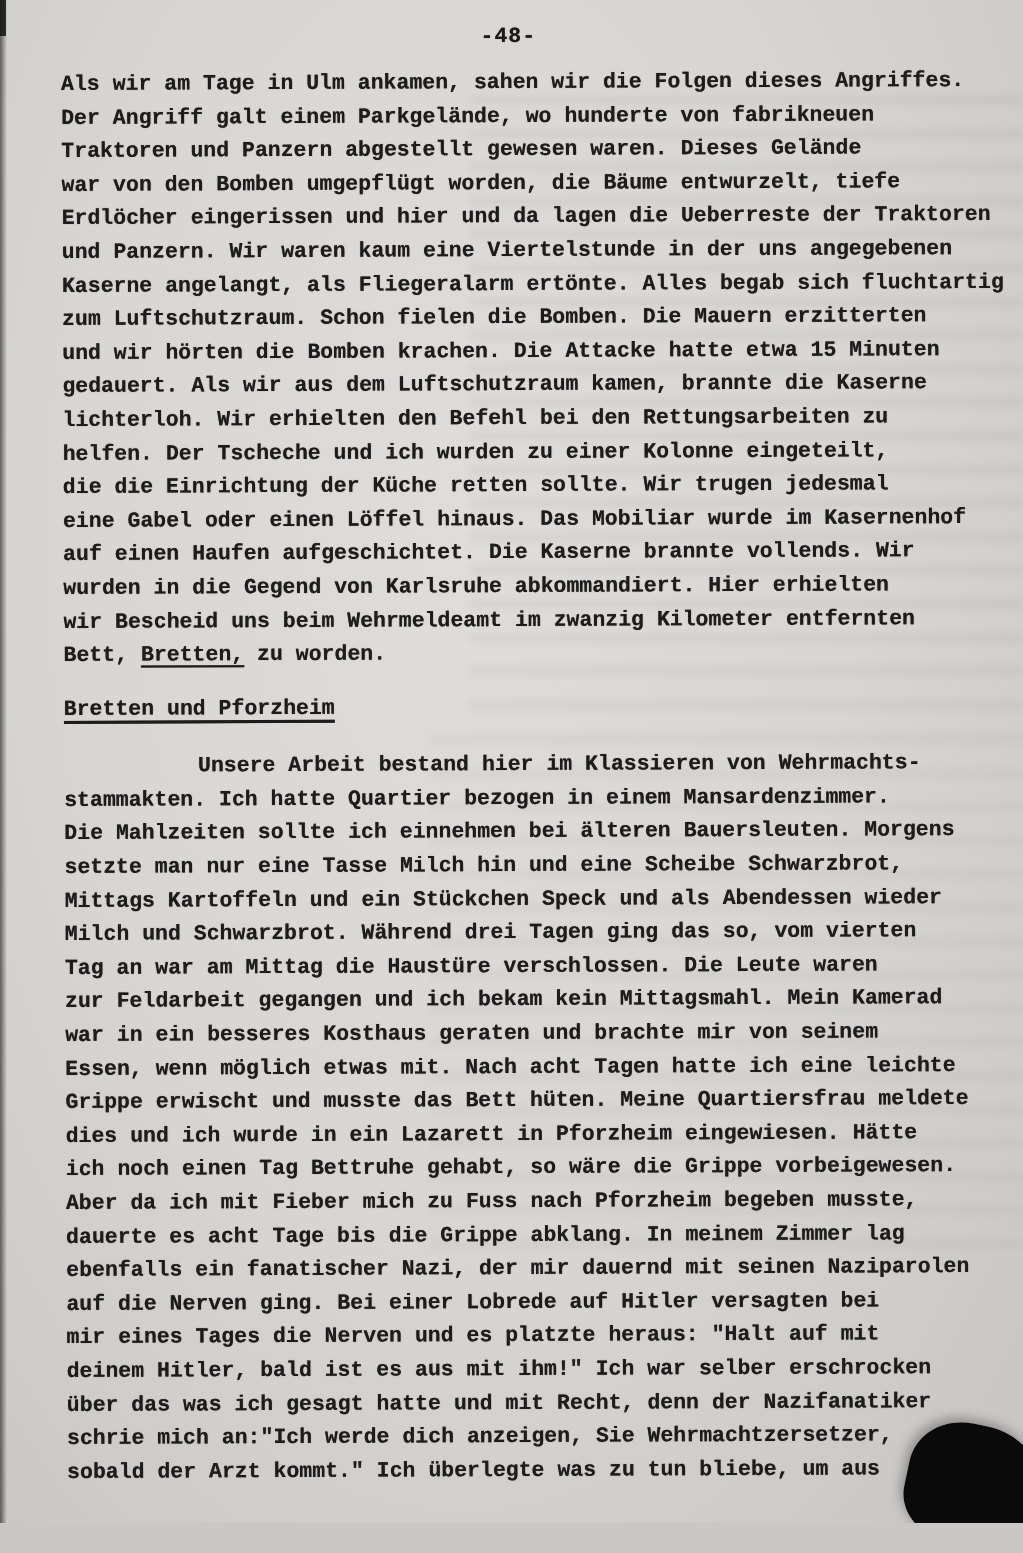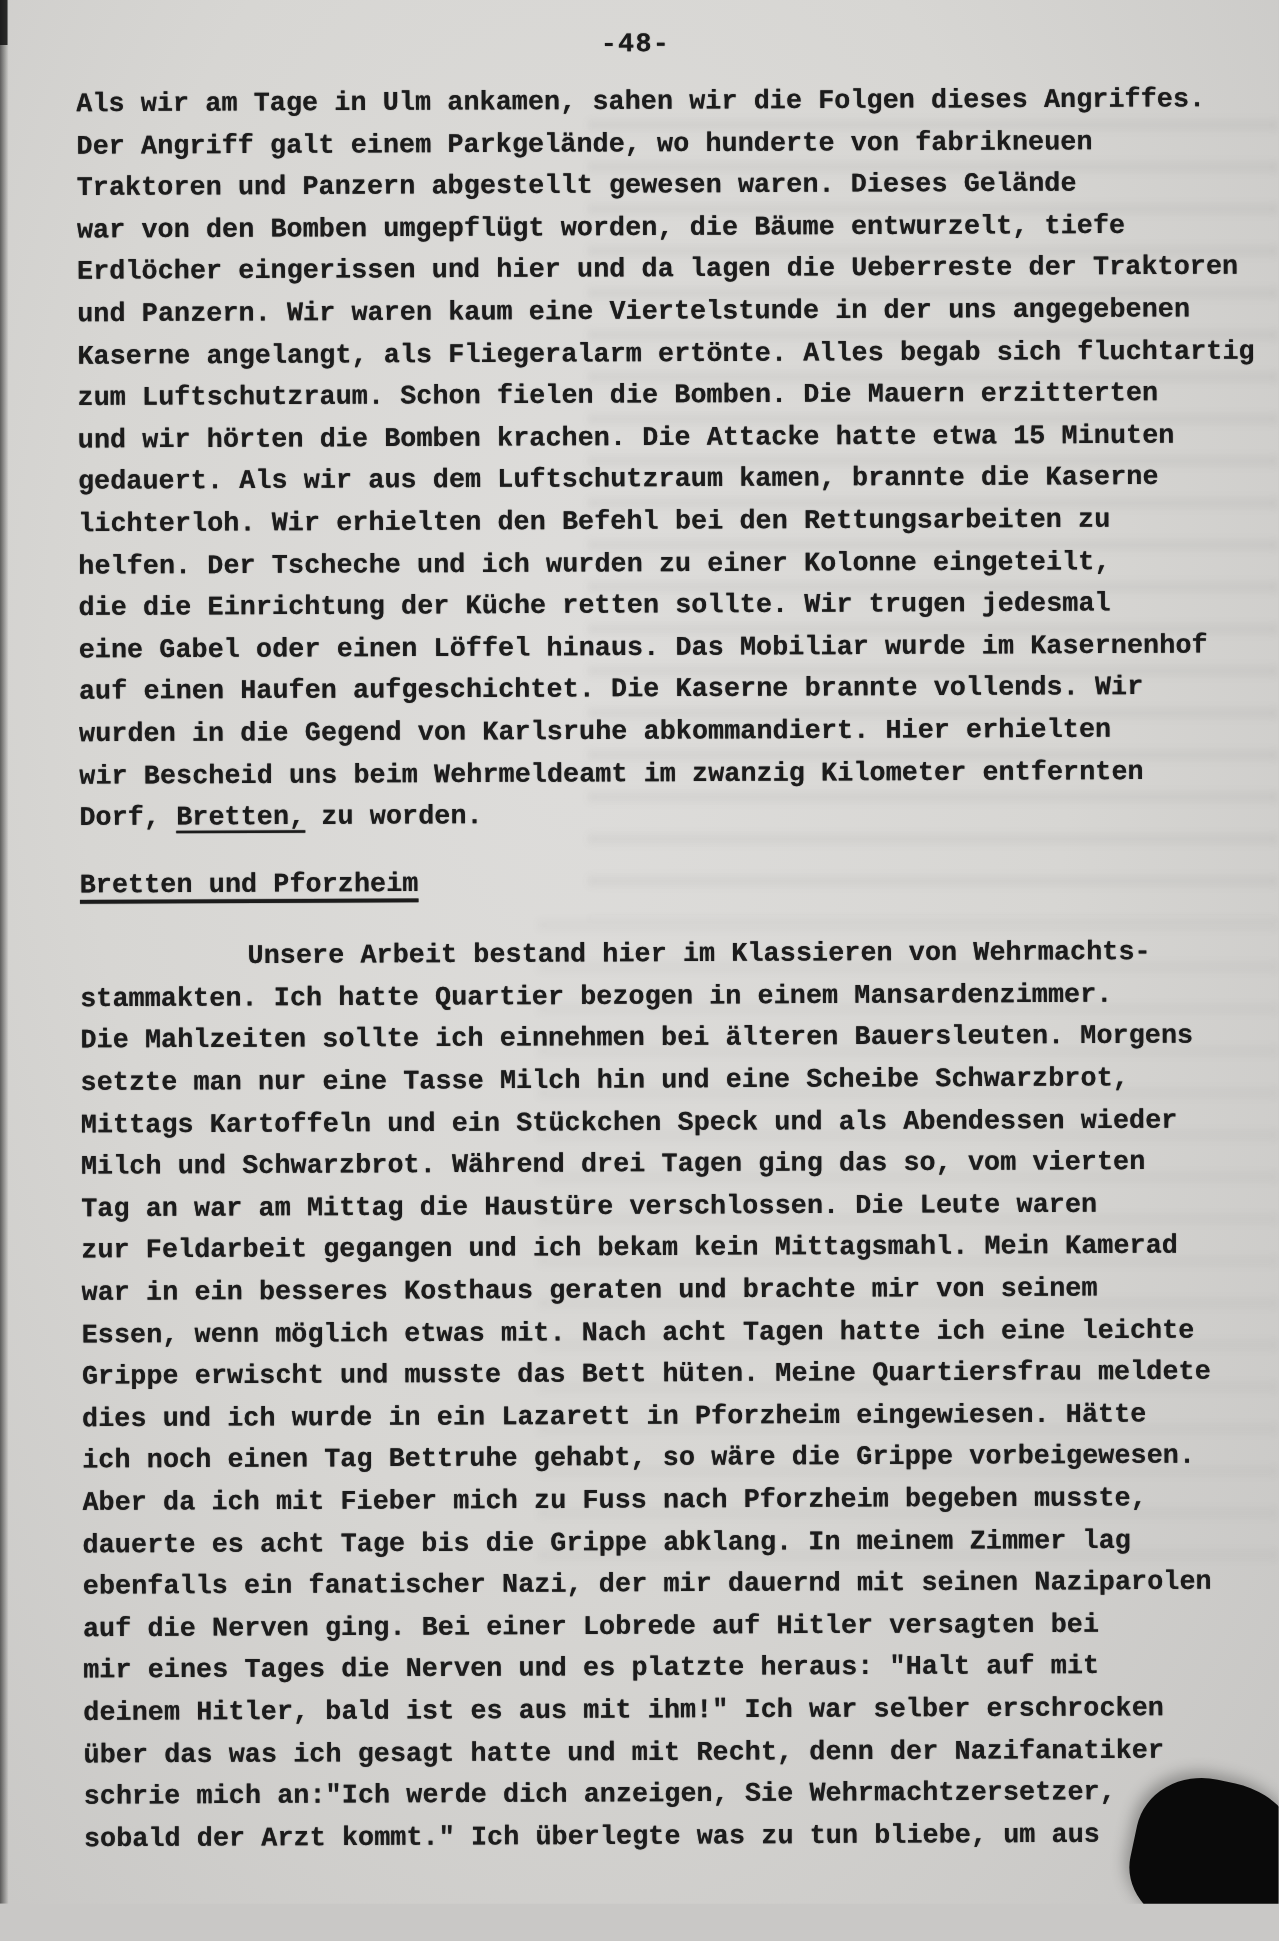--- a/index.html
+++ b/index.html
@@ -88,21 +88,21 @@
             <div class="line">und wir hörten die Bomben krachen. Die Attacke hatte etwa 15 Minuten</div>
             <div class="line">gedauert. Als wir aus dem Luftschutzraum kamen, brannte die Kaserne</div>
             <div class="line">lichterloh. Wir erhielten den Befehl bei den Rettungsarbeiten zu</div>
             <div class="line">helfen. Der Tscheche und ich wurden zu einer Kolonne eingeteilt,</div>
             <div class="line">die die Einrichtung der Küche retten sollte. Wir trugen jedesmal</div>
             <div class="line">eine Gabel oder einen Löffel hinaus. Das Mobiliar wurde im Kasernenhof</div>
             <div class="line">auf einen Haufen aufgeschichtet. Die Kaserne brannte vollends. Wir</div>
             <div class="line">wurden in die Gegend von Karlsruhe abkommandiert. Hier erhielten</div>
             <div class="line">wir Bescheid uns beim Wehrmeldeamt im zwanzig Kilometer entfernten</div>
           </div>
-        <div class="line"><span>Dorf, </span><span class="u">Bretten,</span><span> zu worden.</span></div>
+        <div class="line"><span>Bett, </span><span class="u">Bretten,</span><span> zu worden.</span></div>
       </div>
 
       <div class="heading line"><span class="u-head">Bretten und Pforzheim</span></div>
 
       <div class="para para2">
           <div class="line">Unsere Arbeit bestand hier im Klassieren von Wehrmachts-</div>
           <div class="line">stammakten. Ich hatte Quartier bezogen in einem Mansardenzimmer.</div>
           <div class="line">Die Mahlzeiten sollte ich einnehmen bei älteren Bauersleuten. Morgens</div>
           <div class="line">setzte man nur eine Tasse Milch hin und eine Scheibe Schwarzbrot,</div>
           <div class="line">Mittags Kartoffeln und ein Stückchen Speck und als Abendessen wieder</div>

